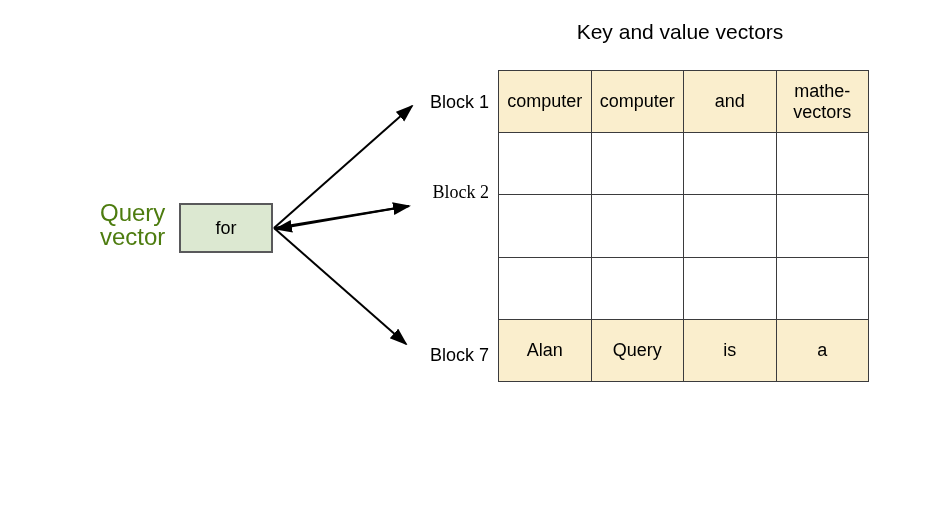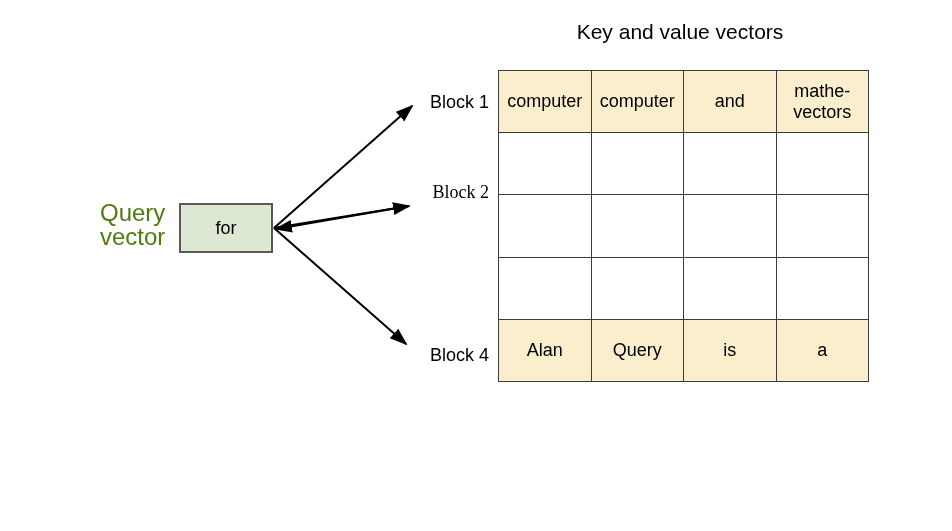--- a/index.html
+++ b/index.html
@@ -140,21 +140,21 @@
       </marker>
     </defs>
     <line x1="274" y1="228" x2="412" y2="106" stroke="#000000" stroke-width="2" marker-end="url(#arrowhead)"></line>
     <line x1="274" y1="228" x2="409" y2="206" stroke="#000000" stroke-width="2" marker-end="url(#arrowhead)"></line>
     <line x1="274" y1="228" x2="406" y2="344" stroke="#000000" stroke-width="2" marker-end="url(#arrowhead)"></line>
     <line x1="409" y1="206" x2="276" y2="229" stroke="#000000" stroke-width="2" marker-end="url(#arrowhead-rev)"></line>
   </svg>
 
   <div class="block-label" id="block-label-1">Block 1</div>
   <div class="block-label" id="block-label-2">Block 2</div>
-  <div class="block-label" id="block-label-0">Block 4</div>
+  <div class="block-label" id="block-label-0">Block 7</div>
 
   <table id="kv-table">
     <tbody>
         <tr>
           <td class="filled">computer</td>
           <td class="filled">computer</td>
           <td class="filled">and</td>
           <td class="filled"><span>mathe-</span><br><span>vectors</span></td>
         </tr>
         <tr>

